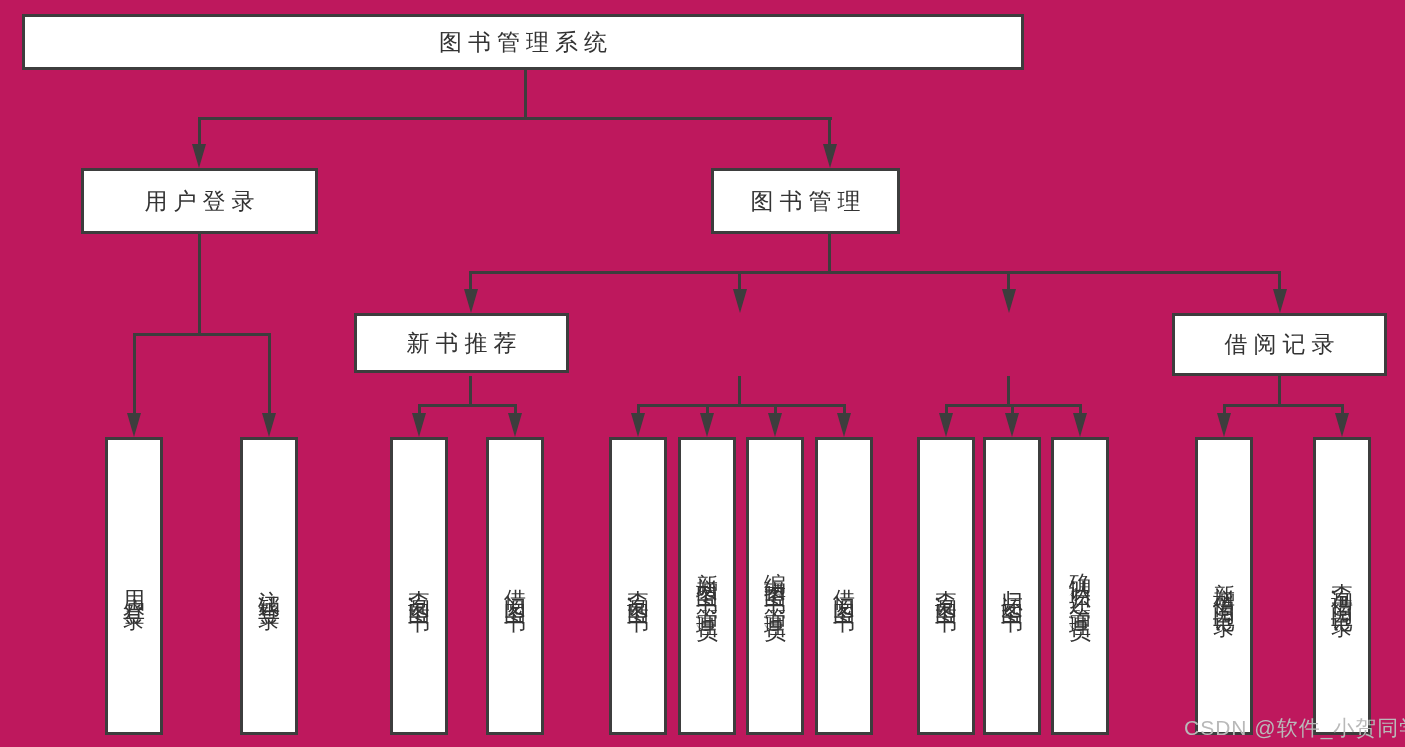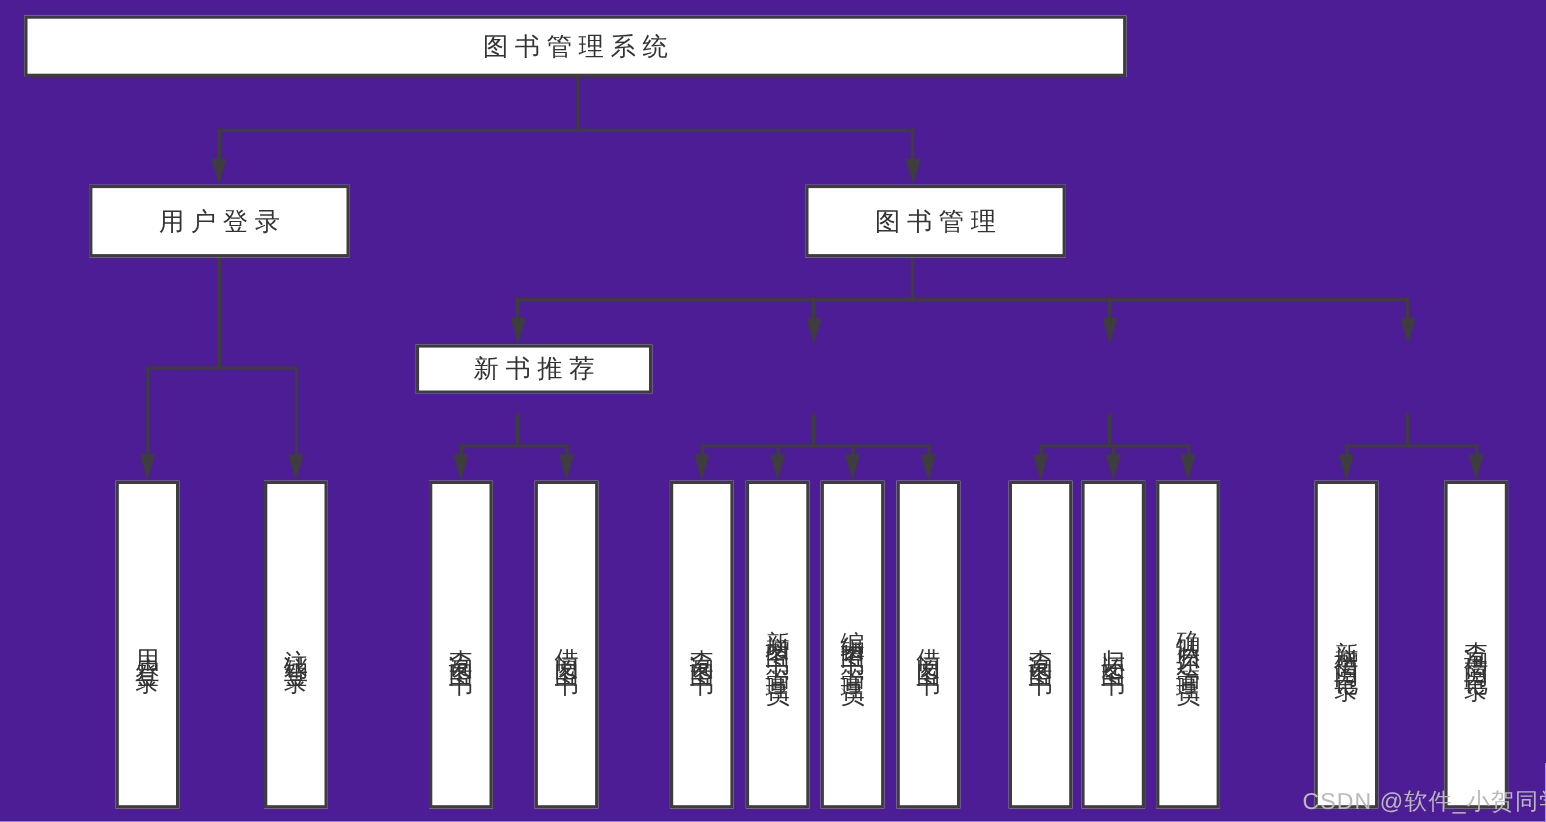--- a/index.html
+++ b/index.html
@@ -1,19 +1,19 @@
 <!DOCTYPE html>
 <html><head>
 <meta charset="utf-8">
 <style>
   html,body{margin:0;padding:0;background:#ffffff;}
   .canvas{
     position:relative;
     width:1405px;height:747px;
-    background:#4c1d95;
+    background:#be185d;
     font-family:"Liberation Sans", sans-serif;
     overflow:hidden;
   }
   
   .node{
     position:absolute;
     box-sizing:border-box;
     border:3px solid #3d3d3d;
     background:#ffffff;
     color:#333333;
@@ -108,23 +108,24 @@
   <div class="vl" style="left:1278px;top:376px;height:31px"></div>
   <div class="hl" style="left:1222.5px;top:404px;width:121px"></div>
   <div class="sh" style="left:1222.5px;top:404px;height:11px"></div>
   <div class="ar" style="left:1217px;top:413px"></div>
   <div class="sh" style="left:1340.5px;top:404px;height:11px"></div>
   <div class="ar" style="left:1335px;top:413px"></div>
 
   <div class="node hnode" style="left:22px;top:14px;width:1002px;height:56px">图书管理系统</div>
 
   <div class="node hnode" style="left:81px;top:168px;width:237px;height:66px">用户登录</div>
-  <div class="node hnode" style="left:732px;top:168px;width:237px;height:66px">图书管理</div>
+  <div class="node hnode" style="left:711px;top:168px;width:189px;height:66px">图书管理</div>
 
-  <div class="node hnode" style="left:378px;top:313px;width:215px;height:45px">新书推荐</div>
+  <div class="node hnode" style="left:354px;top:313px;width:215px;height:60px">新书推荐</div>
+  <div class="node hnode" style="left:1172px;top:313px;width:215px;height:63px">借阅记录</div>
 
   <div class="node vnode" style="left:105px;top:437px;width:58px;height:298px">用户登录</div>
   <div class="node vnode" style="left:240px;top:437px;width:58px;height:298px">注销登录</div>
 
   <div class="node vnode" style="left:390px;top:437px;width:58px;height:298px">查询图书</div>
   <div class="node vnode" style="left:486px;top:437px;width:58px;height:298px">借阅图书</div>
 
   <div class="node vnode" style="left:609px;top:437px;width:58px;height:298px">查询图书</div>
   <div class="node vnode" style="left:678px;top:437px;width:58px;height:298px">新增图书（管理员）</div>
   <div class="node vnode" style="left:746px;top:437px;width:58px;height:298px">编辑图书（管理员）</div>

